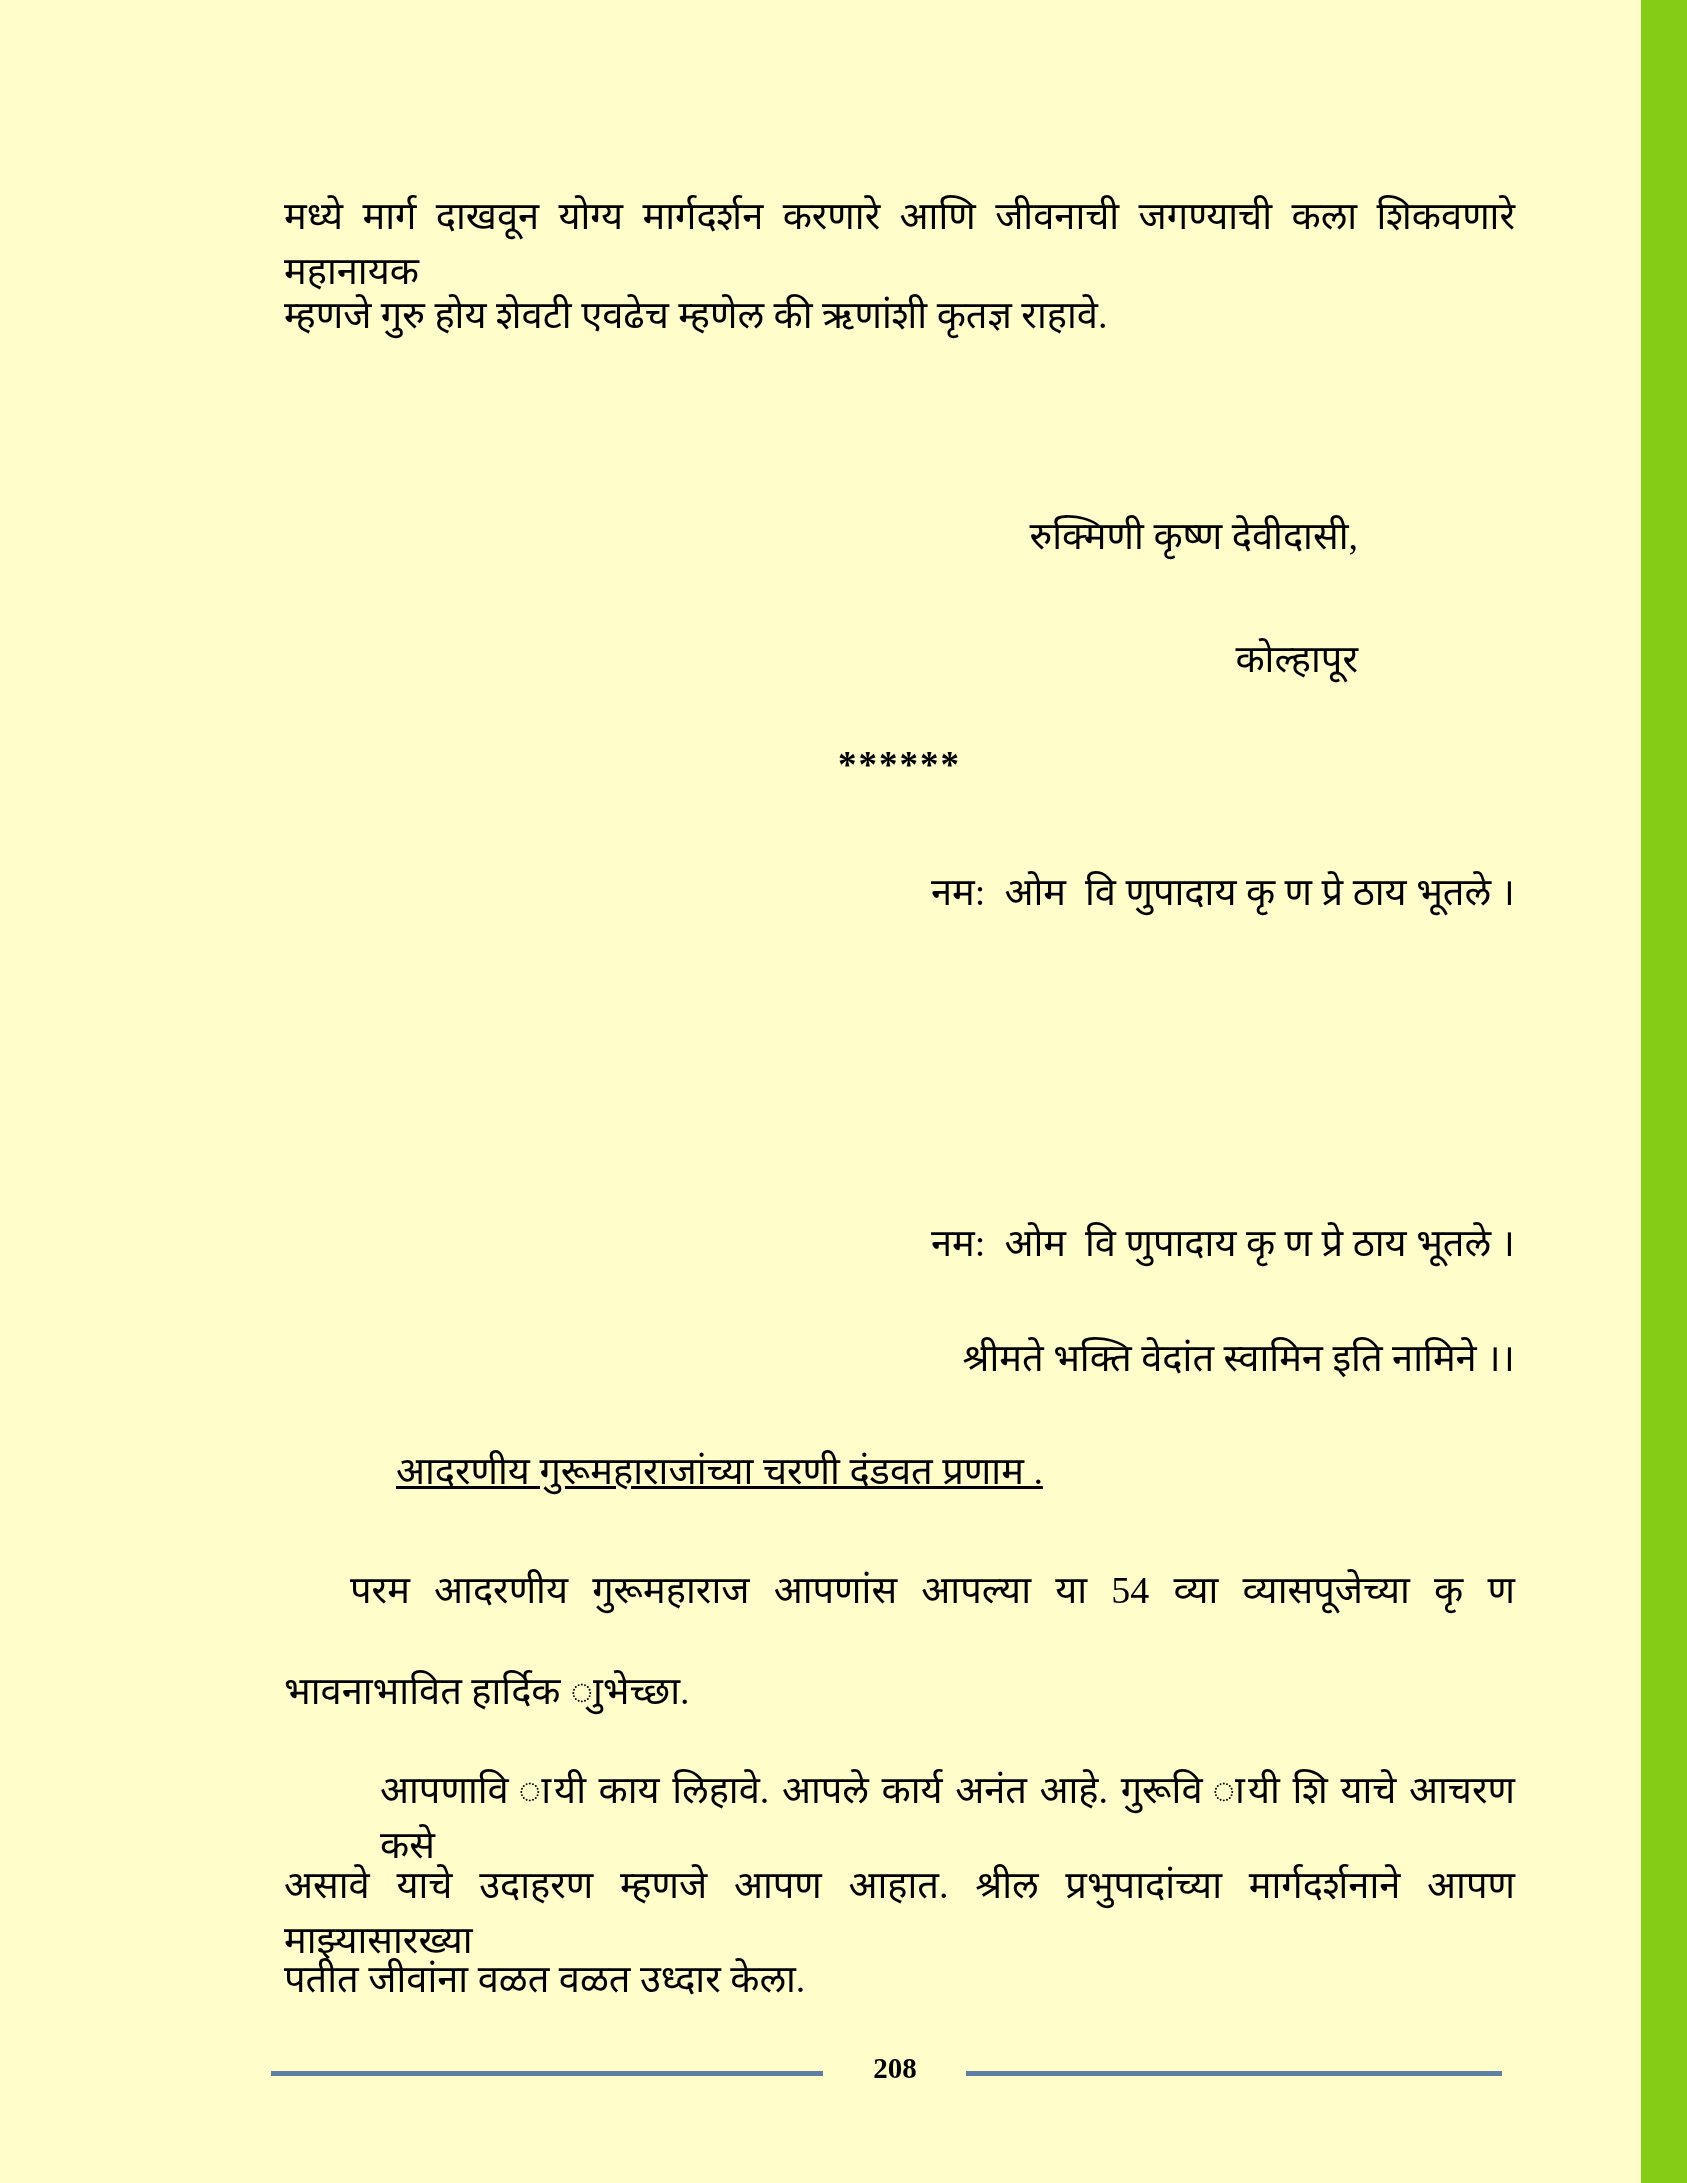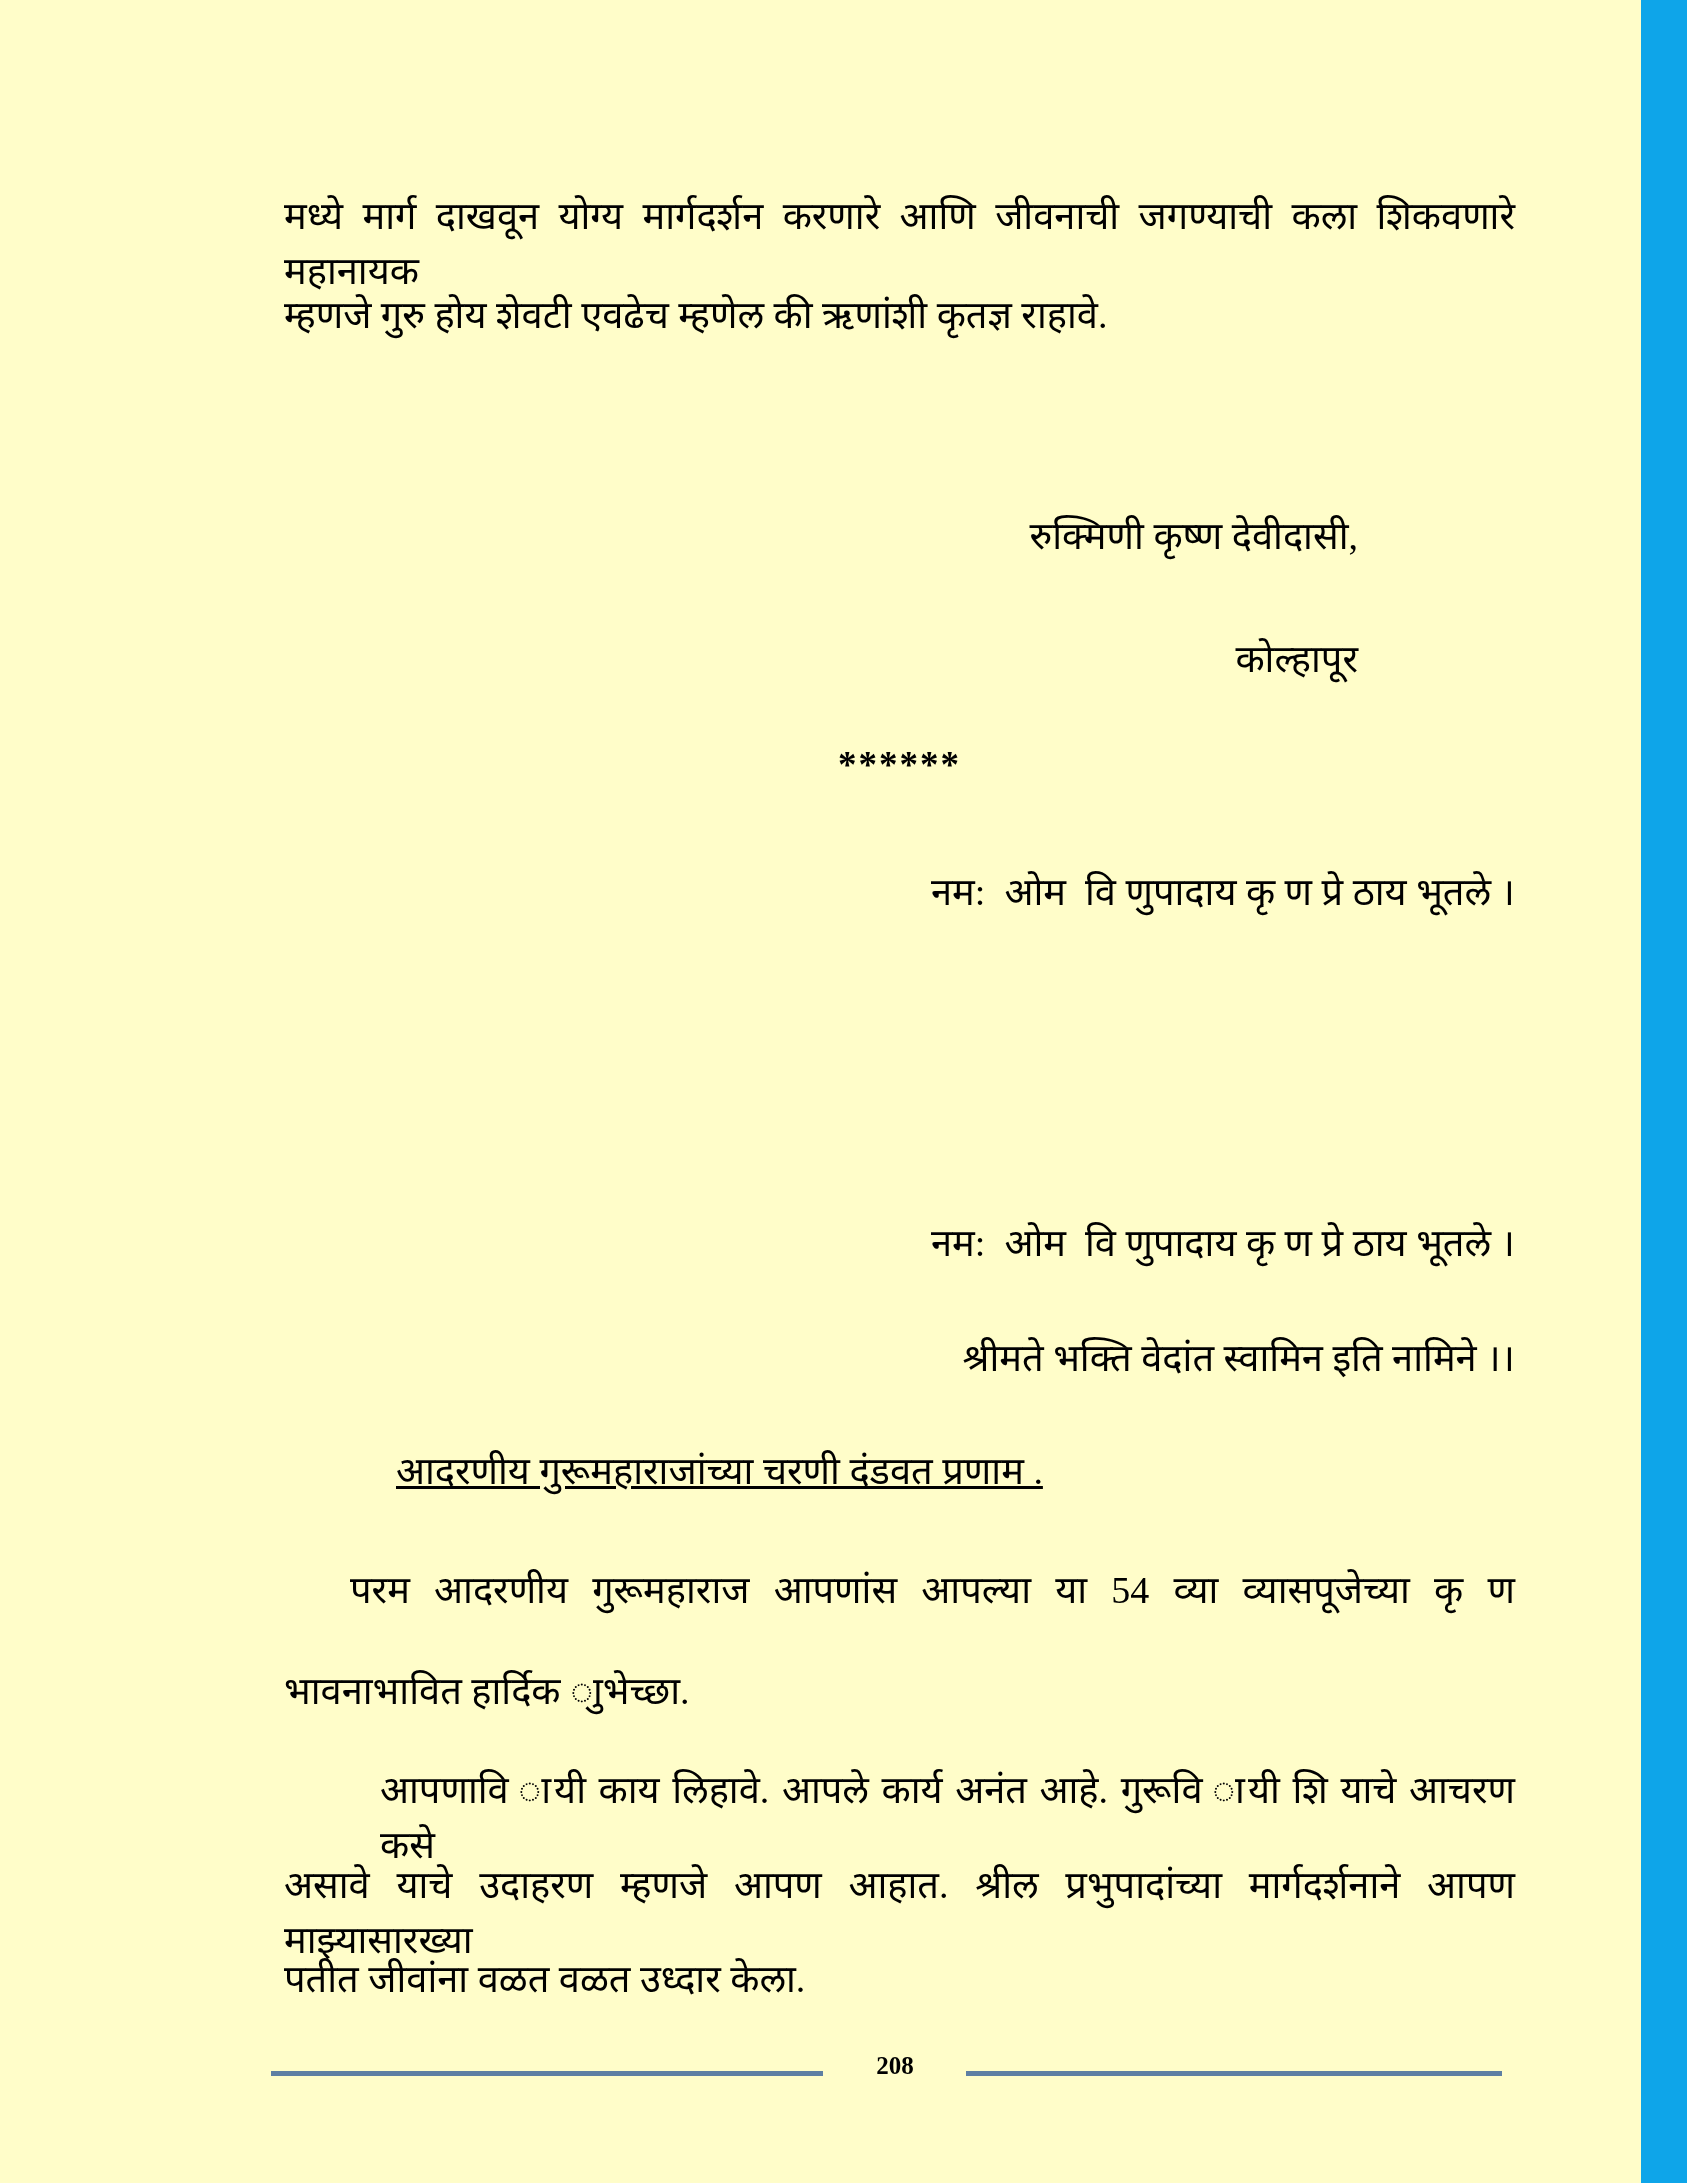--- a/index.html
+++ b/index.html
@@ -5,21 +5,21 @@
   html, body {
     margin: 0;
     padding: 0;
     background: #ffffff;
     font-family: "Liberation Serif", "DejaVu Serif", serif;
   }
   .canvas {
     position: relative;
     width: 1687px;
     height: 2183px;
-    background: #0ea5e9;
+    background: #84cc16;
     overflow: hidden;
   }
   .paper {
     position: absolute;
     left: 0; top: 0;
     width: 1641px;
     height: 2183px;
     background: #fffdc9;
   }
   .line {
@@ -62,21 +62,21 @@
     top: 2071px;
   }
   .rule-left { left: 271px; width: 552px; }
   .rule-right { left: 966px; width: 536px; }
   .page-number {
     position: absolute;
     left: 824px;
     width: 142px;
     top: 2052px;
     text-align: center;
-    font-size: 25px;
+    font-size: 29px;
     font-weight: bold;
     color: #000000;
     font-stretch: condensed;
   }
 </style>
 </head>
 <body>
 
 <div class="canvas">
   <div class="paper"></div>

